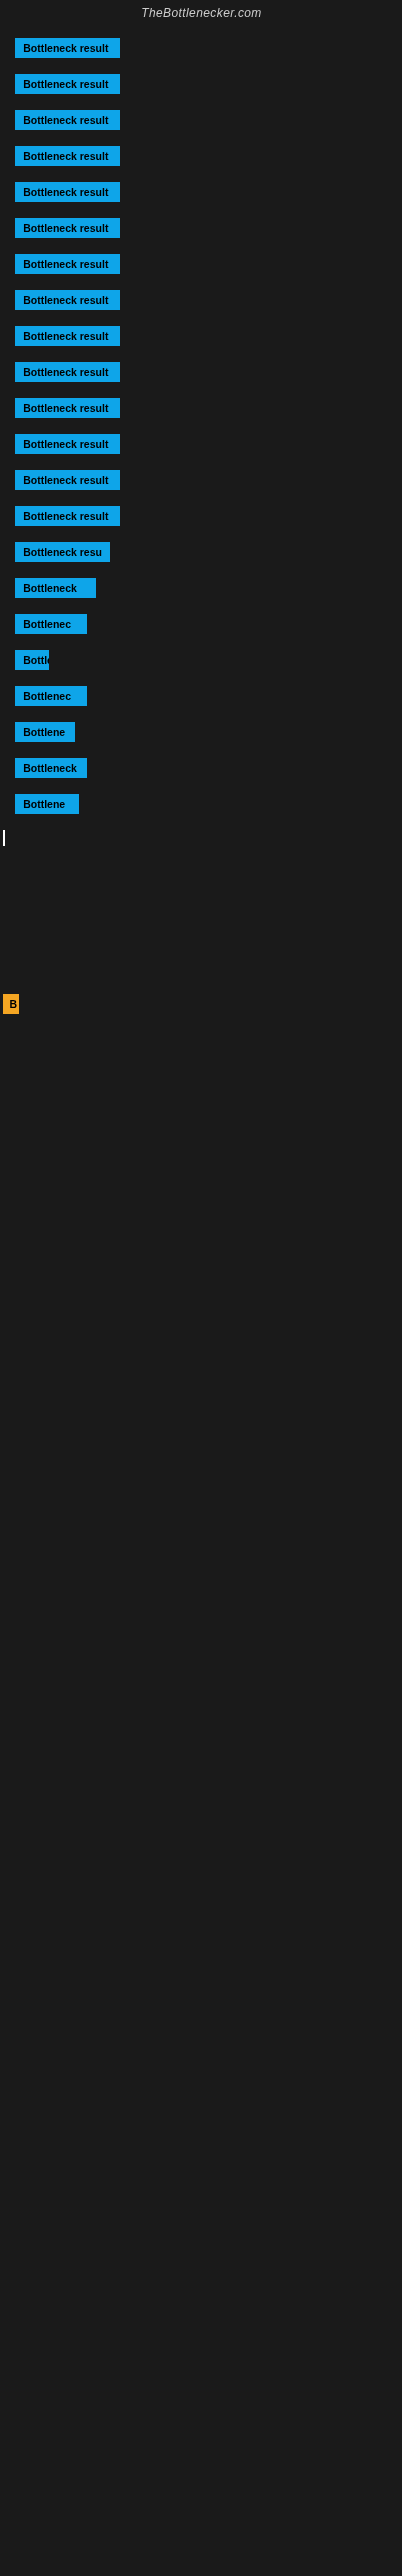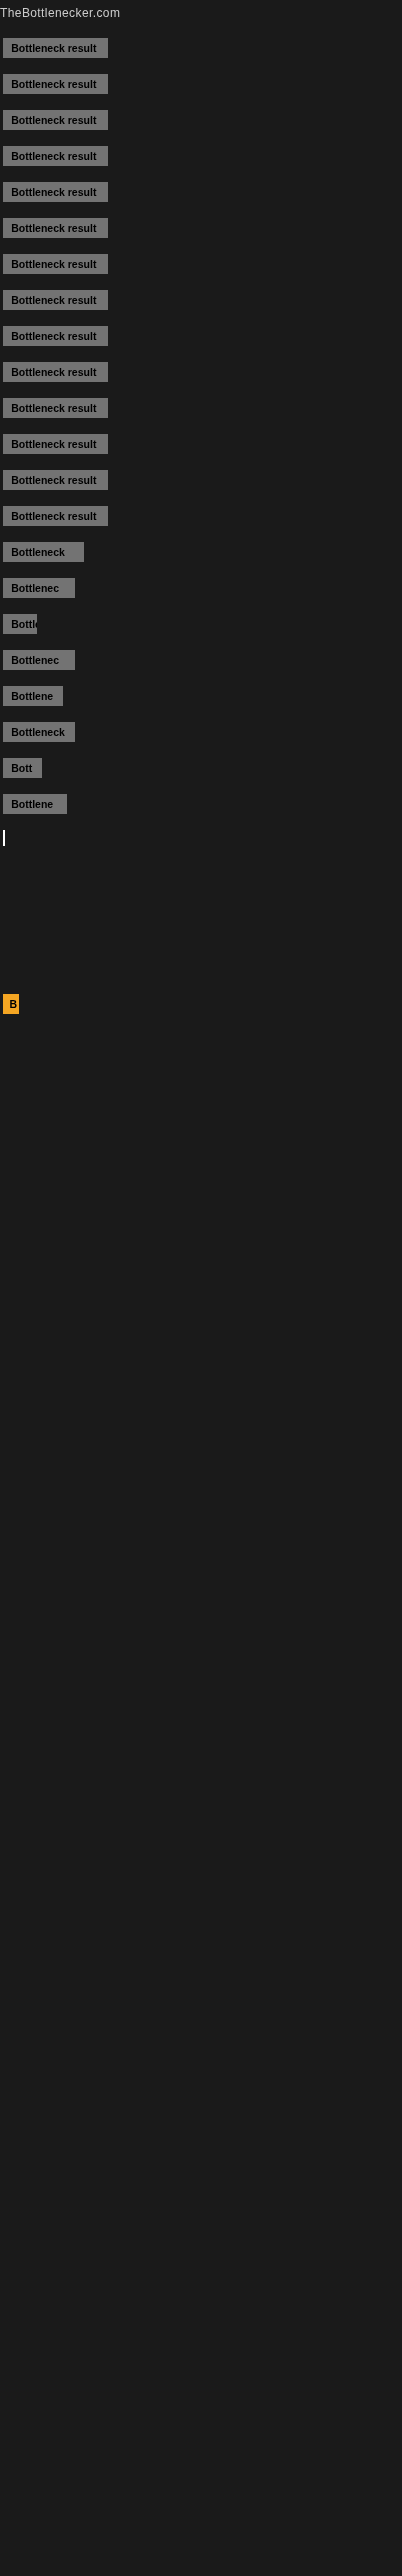--- a/index.html
+++ b/index.html
@@ -8,40 +8,43 @@
       box-sizing: border-box;
     }
     body {
       background-color: #1a1a1a;
       width: 403px;
       min-height: 2576px;
       font-family: Arial, sans-serif;
       position: relative;
     }
     .site-header {
+      text-align: center;
       padding: 6.4px 0 9.7px 0;
       color: #cccccc;
       font-size: 12px;
       letter-spacing: 0.4px;
+      font-style: italic;
     }
     .bottleneck-item {
       display: flex;
       align-items: center;
       margin-bottom: 0;
       padding: 8px 0 8px 0;
     }
     .bottleneck-badge {
-      background-color: #737373;
+      background-color: #0ea5e9;
       color: #000000;
       font-size: 10.5px;
       font-weight: 600;
       padding: 4px 8px;
       display: inline-block;
       white-space: nowrap;
       overflow: hidden;
+      margin-left: 12px;
     }
     .items-container {
       padding: 0 3.2px;
     }
     
     .item-0  .bottleneck-badge { width: 105px; }
     .item-1  .bottleneck-badge { width: 105px; }
     .item-2  .bottleneck-badge { width: 105px; }
     .item-3  .bottleneck-badge { width: 105px; }
     .item-4  .bottleneck-badge { width: 105px; }
@@ -142,40 +145,40 @@
       </div>
       <div class="bottleneck-item item-11">
         <span class="bottleneck-badge">Bottleneck result</span>
       </div>
       <div class="bottleneck-item item-12">
         <span class="bottleneck-badge">Bottleneck result</span>
       </div>
       <div class="bottleneck-item item-13">
         <span class="bottleneck-badge">Bottleneck result</span>
       </div>
+      <div class="bottleneck-item item-14">
+        <span class="bottleneck-badge">Bottleneck resu</span>
+      </div>
       <div class="bottleneck-item item-15">
         <span class="bottleneck-badge">Bottleneck</span>
       </div>
       <div class="bottleneck-item item-17">
         <span class="bottleneck-badge">Bottlenec</span>
       </div>
       <div class="bottleneck-item item-18">
         <span class="bottleneck-badge">Bottle</span>
       </div>
       <div class="bottleneck-item item-19">
         <span class="bottleneck-badge">Bottlenec</span>
       </div>
       <div class="bottleneck-item item-20">
         <span class="bottleneck-badge">Bottlene</span>
       </div>
       <div class="bottleneck-item item-21">
         <span class="bottleneck-badge">Bottleneck</span>
-      </div>
-      <div class="bottleneck-item item-22">
-        <span class="bottleneck-badge">Bott</span>
       </div>
       <div class="bottleneck-item item-23">
         <span class="bottleneck-badge">Bottlene</span>
       </div>
     </div>
 
   <div class="cursor-item">
     <span class="cursor-line"></span>
   </div>
 

